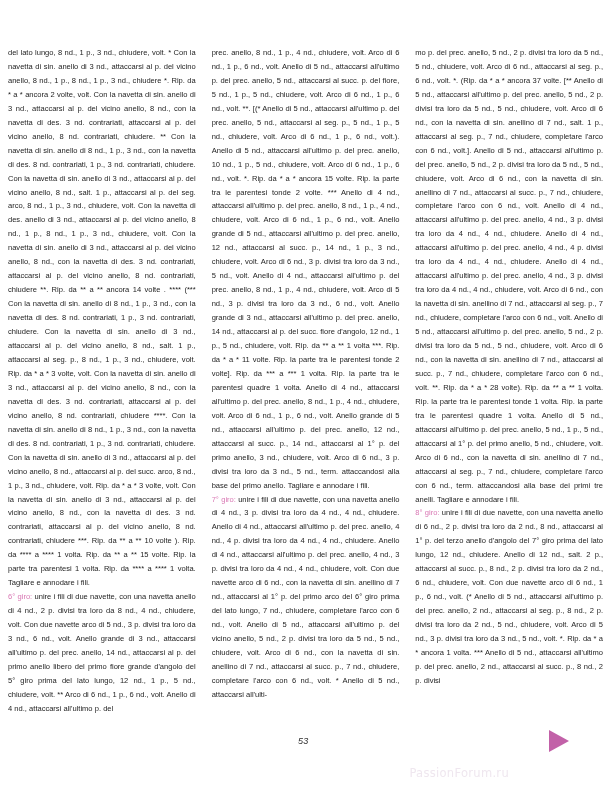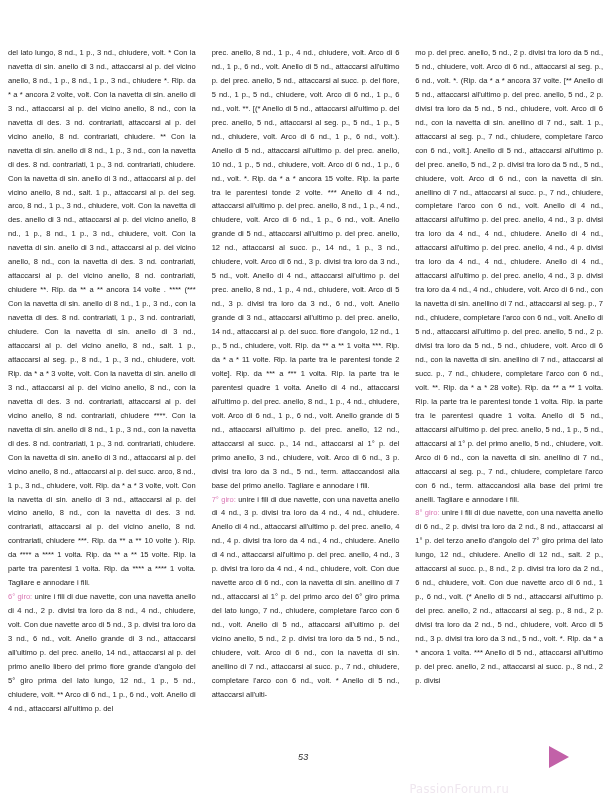--- a/index.html
+++ b/index.html
@@ -46,21 +46,21 @@
   }
   .col p + p {
     margin-top: 0;
   }
   .giro {
     color: #d978b4;
   }
   .footer {
     position: absolute;
     left: 0;
-    bottom: 0;
+    bottom: 16px;
     width: 517px;
     height: 60px;
   }
   .page-number {
     position: absolute;
     left: 298px;
     top: 12px;
     font-size: 9px;
     font-style: italic;
     color: #2a2a2a;

